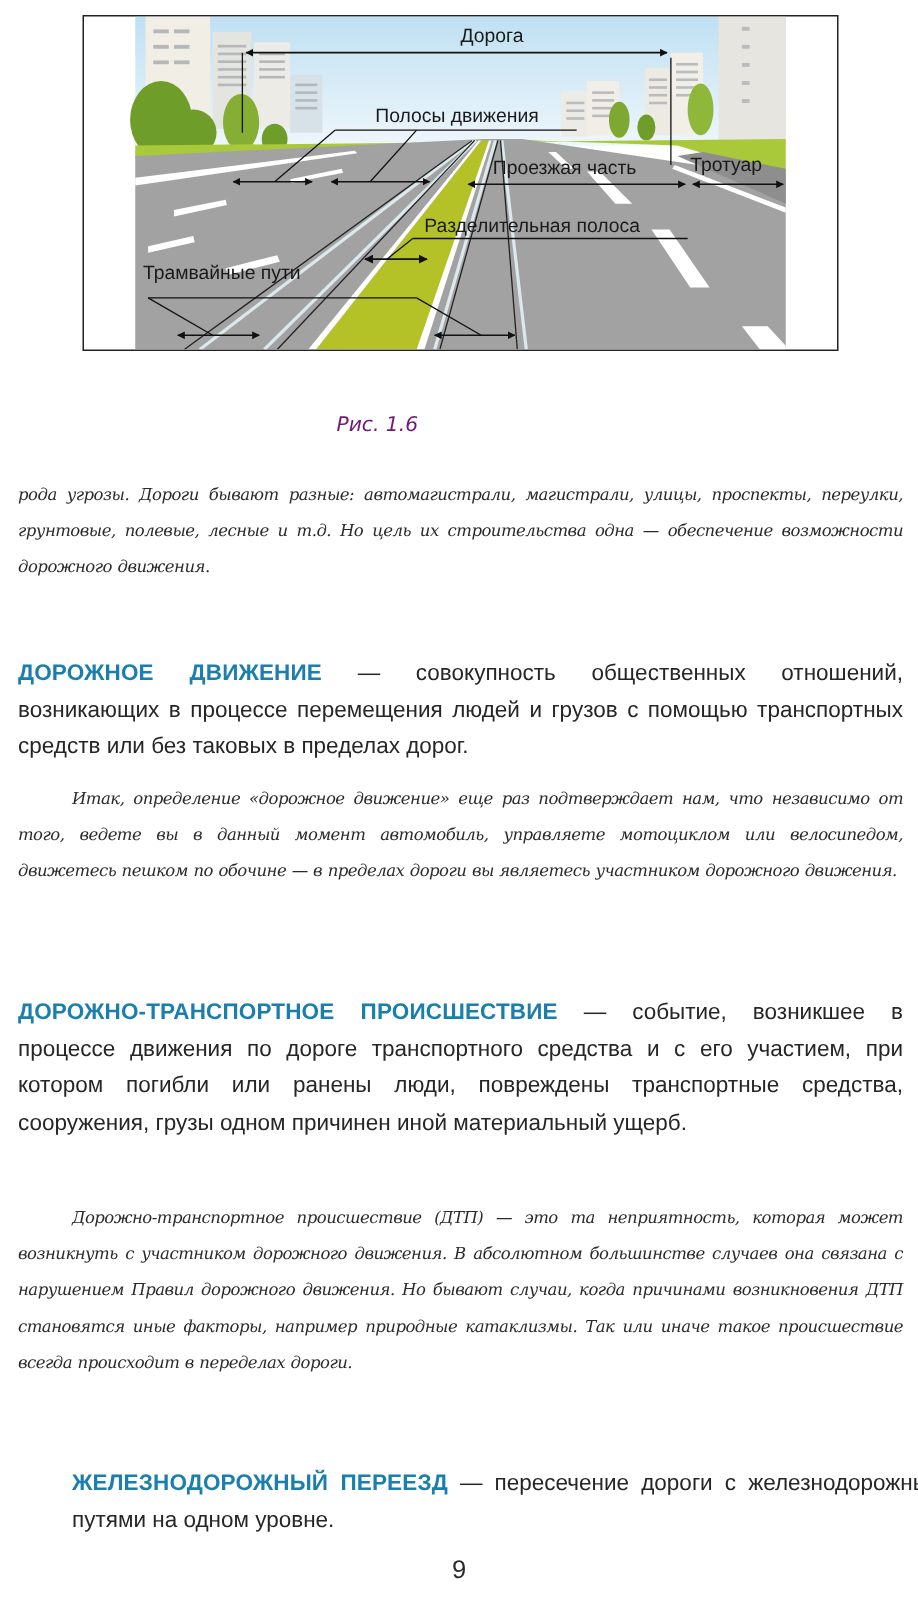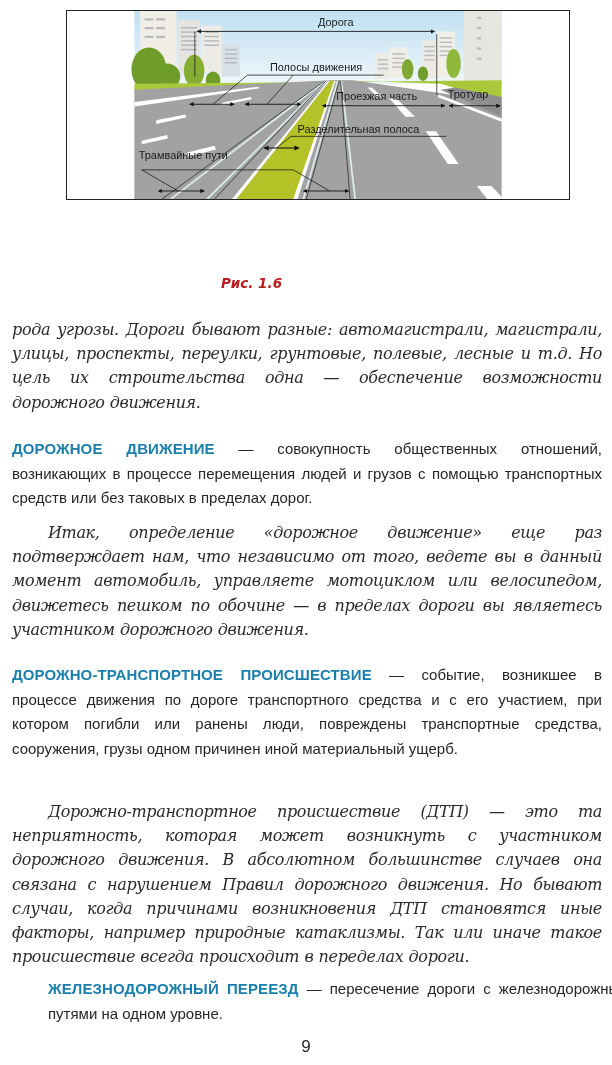--- a/index.html
+++ b/index.html
@@ -1,36 +1,36 @@
 <!DOCTYPE html>
 <html><head>
 <meta charset="utf-8">
 <style>
   html, body { margin: 0; padding: 0; background: #ffffff; }
   body { width: 612px; height: 1065px; position: relative; overflow: hidden; }
   .figure {
-    position: absolute; left: 66px; top: 10px; width: 504px; height: 190px;
+    position: absolute; left: 55px; top: 10px; width: 504px; height: 224px;
     border: 1px solid #222; box-sizing: border-box; overflow: hidden;
   }
   .figure svg { display: block; width: 100%; height: 100%; }
   .fig-label {
     font-family: "Liberation Sans", "DejaVu Sans", sans-serif;
     font-size: 15px; fill: #1a1a1a;
   }
   .caption {
     position: absolute; left: 0; width: 503px; top: 275px; text-align: center;
-    font-family: "DejaVu Sans", sans-serif; font-style: italic; font-size: 13.5px; color: #b91c1c; font-weight: bold;
+    font-family: "DejaVu Sans", sans-serif; font-style: italic; font-size: 13.5px; color: #701a75;
   }
   .para {
     position: absolute; left: 12px; width: 590px; margin: 0;
     text-align: justify; text-align-last: auto; color: #2a2a2a;
   }
   .italic {
     font-family: "DejaVu Serif", "Liberation Serif", serif;
-    font-style: italic; font-size: 16px; line-height: 24.2px; letter-spacing: -0.35px;
+    font-style: italic; font-size: 11px; line-height: 24.2px; letter-spacing: -0.35px;
     word-spacing: 0.5px;
   }
   .italic.indent { text-indent: 36px; }
   .def {
     font-family: "Liberation Sans", "DejaVu Sans", sans-serif;
     font-size: 15px; line-height: 24.6px; color: #262626;
   }
   .term {
     font-family: "Liberation Sans", "DejaVu Sans", sans-serif;
     font-weight: bold; color: #1b7fae; letter-spacing: 0.1px;

